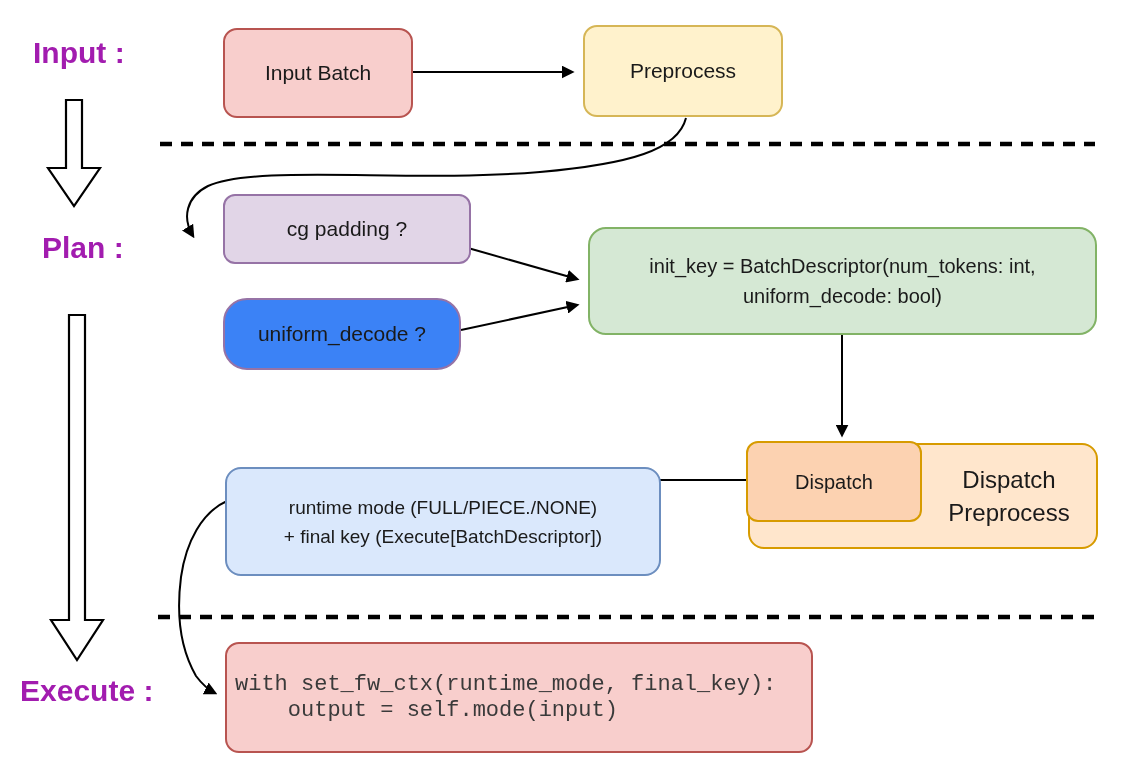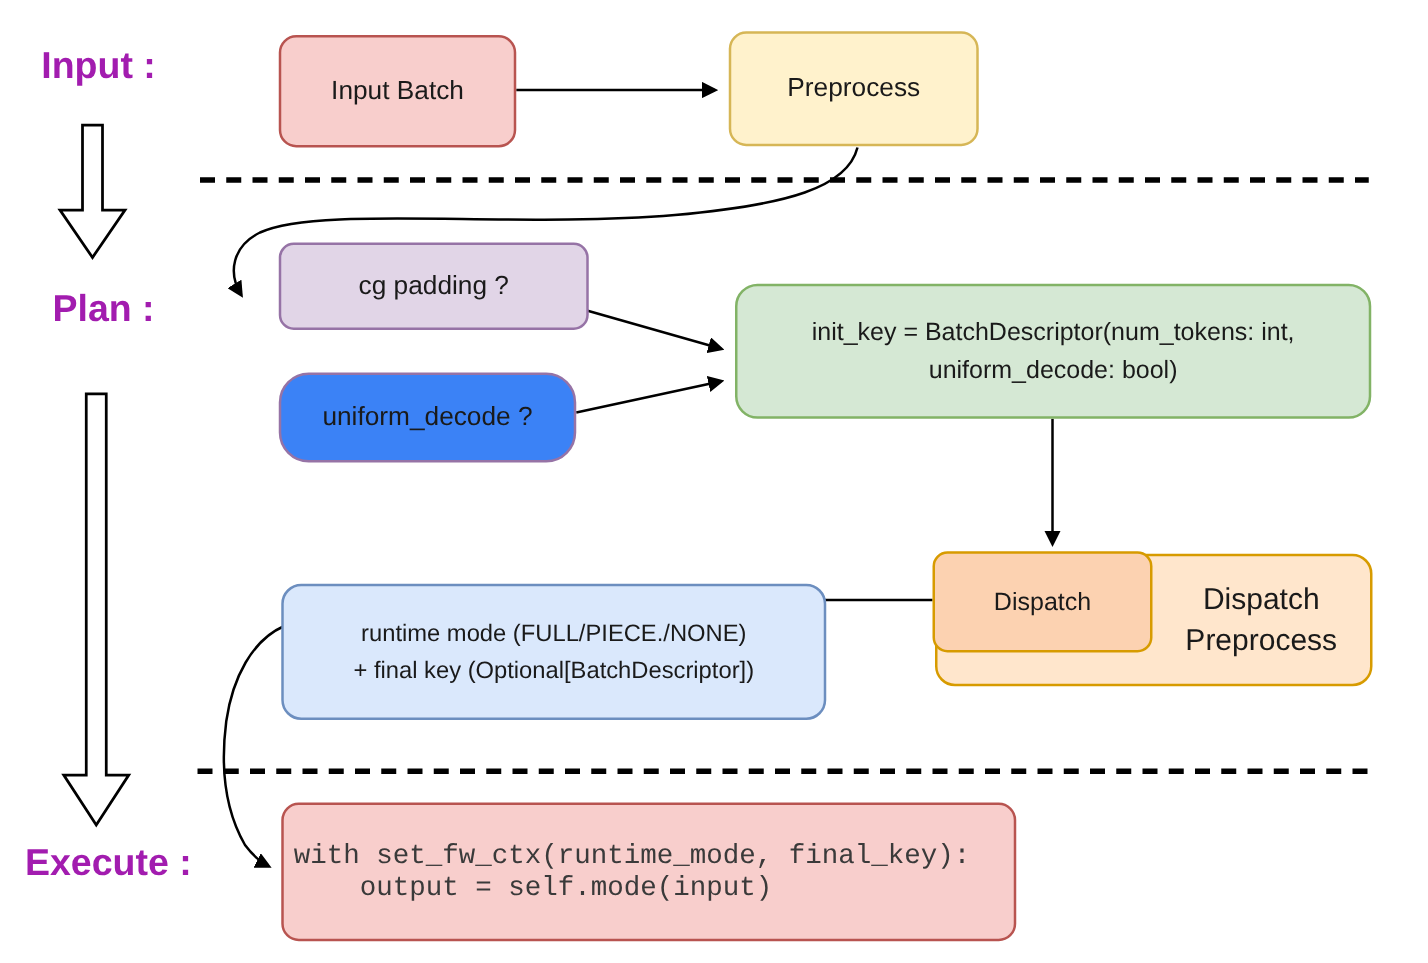--- a/index.html
+++ b/index.html
@@ -96,21 +96,21 @@
     <span class="line">Dispatch</span>
     <span class="line">Preprocess</span>
   </div>
 
   <div class="node node-dispatch">
     <span class="line">Dispatch</span>
   </div>
 
   <div class="node node-runtime-mode">
     <span class="line">runtime mode (FULL/PIECE./NONE)</span>
-    <span class="line">+ final key (Optional[BatchDescriptor])</span>
+    <span class="line">+ final key (Execute[BatchDescriptor])</span>
   </div>
 
   <div class="node node-execute-code">
     <span class="code-line">with set_fw_ctx(runtime_mode, final_key):</span>
     <span class="code-line">    output = self.mode(input)</span>
   </div>
 
 </div>
 
 </body></html>

